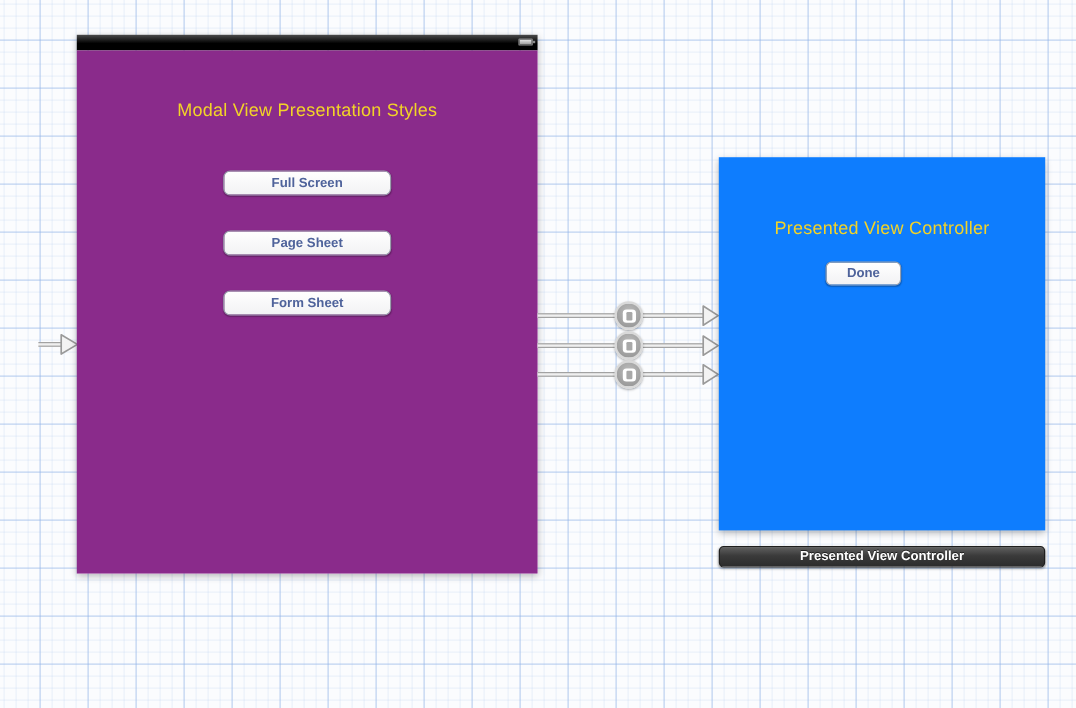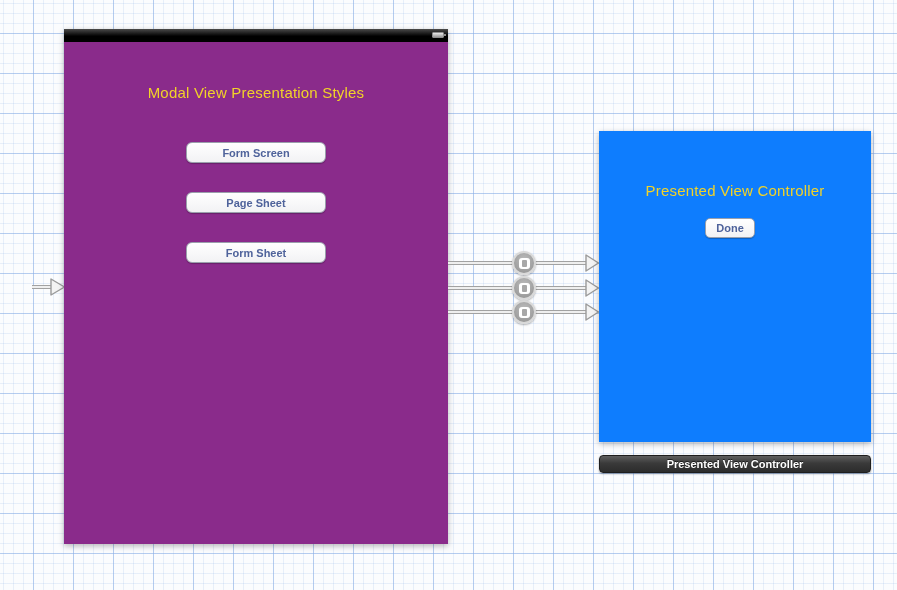--- a/index.html
+++ b/index.html
@@ -17,21 +17,21 @@
       linear-gradient(to bottom, rgba(160,190,235,0.22) 1px, transparent 1px);
     background-size: 40px 40px, 40px 40px, 10px 10px, 10px 10px;
     background-position: -7px -7px, -7px -7px, -7px -7px, -7px -7px;
   }
 
   
   .scene {
     position: absolute;
     box-shadow: 0 2px 6px rgba(0,0,0,0.28);
   }
-  .scene-left  { left: 64px;  top: 29px;  width: 384px; height: 515px; }
+  .scene-left  { left: 64px;  top: 29px;  width: 384px; height: 449px; }
   .scene-right { left: 599px; top: 131px; width: 272px; height: 311px; }
 
   .status-bar {
     position: absolute; left: 0; top: 0; right: 0; height: 13px;
     background: linear-gradient(#4a4a4a, #000 55%);
   }
   .battery {
     position: absolute; right: 4px; top: 3px;
     width: 12px; height: 6px;
     border: 1px solid #8e8e8e; border-radius: 1px;
@@ -61,21 +61,21 @@
     border: 1px solid #9aa0ac;
     border-radius: 6px;
     box-shadow: 0 1px 1px rgba(0,0,0,0.25);
     font-size: 11px; font-weight: 700; color: #4f639b;
     display: flex; align-items: center; justify-content: center;
     cursor: default;
   }
   .btn-full  { left: 122px; top: 100px; width: 140px; height: 21px; }
   .btn-page  { left: 122px; top: 150px; width: 140px; height: 21px; }
   .btn-form  { left: 122px; top: 200px; width: 140px; height: 21px; }
-  .btn-done  { left: 106px; top: 87px;  width: 50px;  height: 20px; border-radius: 5px; }
+  .btn-done  { left: 89px; top: 87px;  width: 63px;  height: 20px; border-radius: 5px; }
 
   
   .dock-bar {
     position: absolute; height: 18px;
     background: linear-gradient(#5f5f5f, #3a3a3a 45%, #2c2c2c);
     border: 1px solid #1e1e1e;
     border-radius: 4px;
     box-shadow: 0 1px 2px rgba(0,0,0,0.35);
     display: flex; align-items: center; justify-content: center;
     font-size: 11px; font-weight: 700; color: #ffffff;
@@ -129,21 +129,21 @@
   <svg class="arrow-head initial-head" width="16" height="20" viewBox="0 0 16 20">
     <polygon points="1,2 14.5,10 1,18" fill="#f3f3f3" stroke="#9a9a9a" stroke-width="1.4" stroke-linejoin="round"></polygon>
   </svg>
 
   <div class="scene scene-left">
     <div class="status-bar">
       <div class="battery"></div>
     </div>
     <div class="vc-view vc-view-left">
       <div class="vc-title vc-title-left">Modal View Presentation Styles</div>
-      <div class="ios-button btn-full">Form Screen</div>
+      <div class="ios-button btn-full">Full Screen</div>
       <div class="ios-button btn-page">Page Sheet</div>
       <div class="ios-button btn-form">Form Sheet</div>
     </div>
   </div>
 
   <div class="shaft segue-shaft-1"></div>
   <div class="shaft segue-shaft-2"></div>
   <div class="shaft segue-shaft-3"></div>
 
   <svg class="arrow-head segue-head-1" width="15" height="20" viewBox="0 0 15 20">

